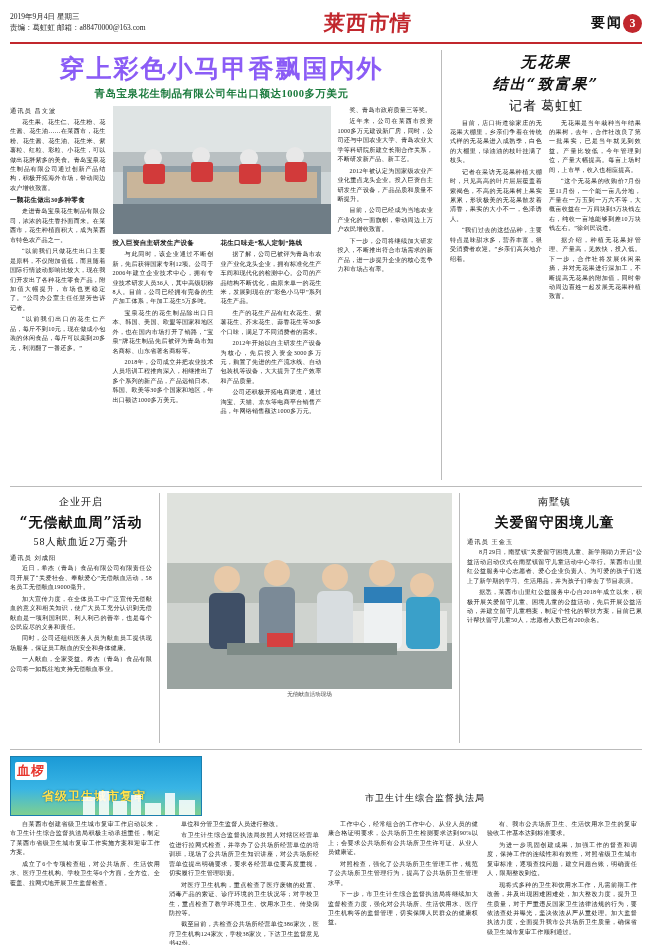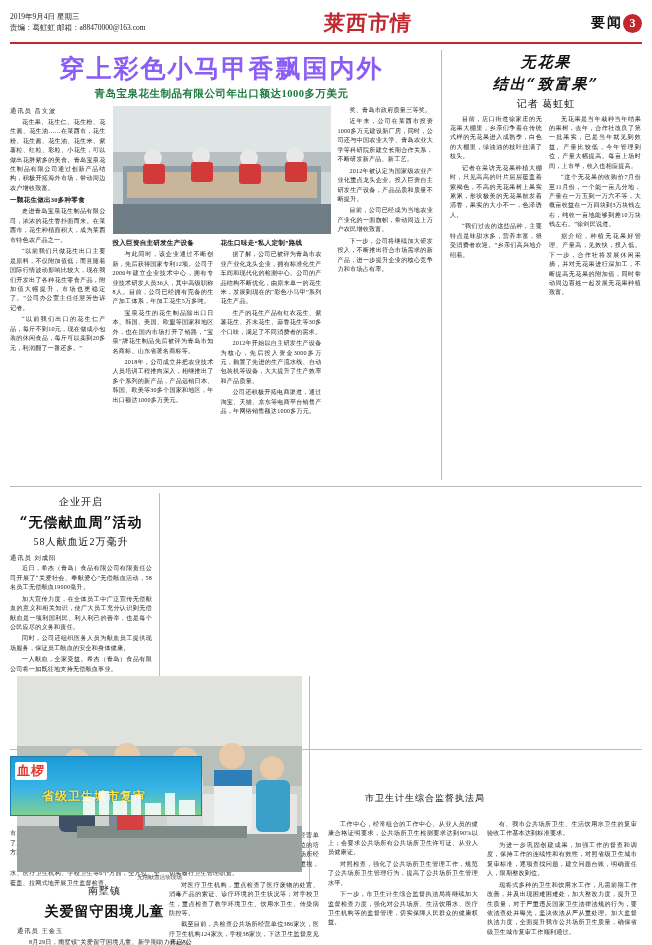--- a/index.html
+++ b/index.html
@@ -119,30 +119,30 @@
     font-family:"DejaVu Serif",serif;
     font-weight:bold;
     font-size:15px;
     letter-spacing:2px;
     line-height:1.35;
     margin:2px 0;
     font-style:italic;
   }
   .rail-sub{
     text-align:center;
-    font-size:10px;
+    font-size:13px;
     margin:1px 0 4px;
     letter-spacing:1px;
   }
   .rail-cols{display:flex;gap:7px;}
   .rail-cols .c{width:92px;}
   
   .hr{border:0;border-top:1px solid #bbb;margin:6px 0;}
   
-  .story2{display:flex;height:250px;flex-direction:column;}
+  .story2{display:flex;height:250px;}
   .s2-left{width:150px;padding-right:7px;box-sizing:border-box;border-right:1px solid #bbb;}
   .s2-mid{width:300px;padding:0 7px;box-sizing:border-box;border-right:1px solid #bbb;}
   .s2-right{width:182px;padding-left:7px;box-sizing:border-box;}
   .h2{
     text-align:center;font-weight:bold;
     font-family:"DejaVu Serif",serif;
     font-size:14px;letter-spacing:1px;line-height:1.4;
   }
   .h2-small{text-align:center;font-size:10px;margin:2px 0 4px;letter-spacing:1px;}
   .ph2{width:100%;height:196px;}

